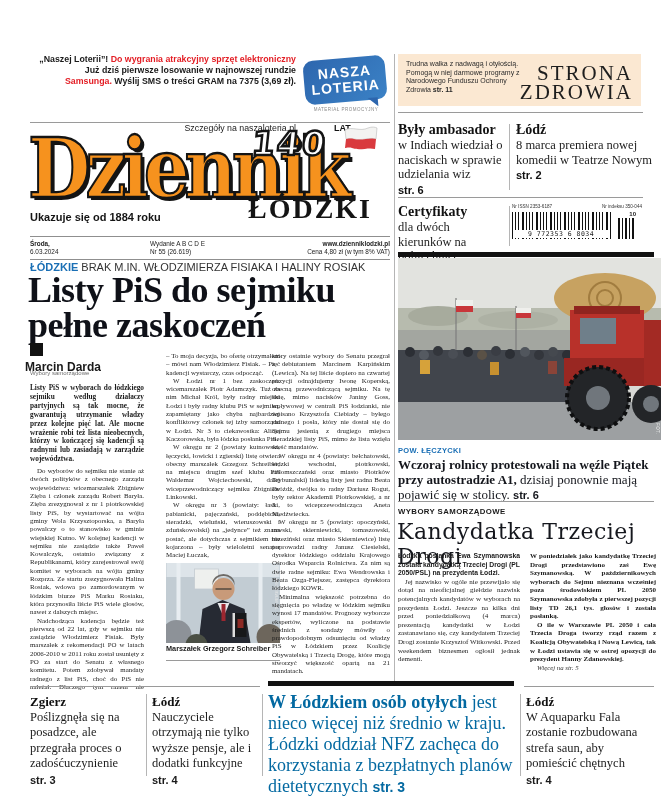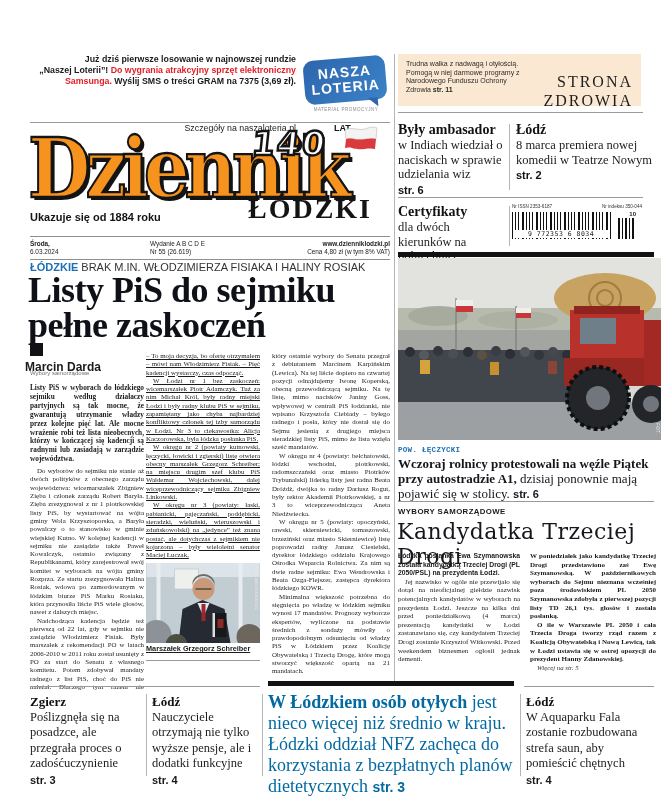--- a/index.html
+++ b/index.html
@@ -27,21 +27,21 @@
   .badge-bubble:after { content:""; position:absolute; right:10px; bottom:-7px;
     border-left:10px solid transparent; border-top:9px solid #2d66ae; }
   .badge-note { position:absolute; left:0; top:51px; width:88px; text-align:center;
     font-size:4.5px; color:#8a8a8a; letter-spacing:.5px; }
 
   .health-box { left:398px; top:54px; width:243px; height:52px; background:#fbe8d2;
     display:flex; padding:6px 8px; }
   .health-text { width:118px; font-size:7px; line-height:8.6px; color:#2a2a2a; }
   .health-page { font-weight:bold; }
   .health-logo { flex:1; text-align:right; font-family:"Liberation Serif",serif;
-    font-size:16px; line-height:19px; letter-spacing:2px; color:#1e1e1e; padding-top:4px;margin-top:8px; }
+    font-size:21px; line-height:19px; letter-spacing:2px; color:#1e1e1e; padding-top:4px; }
 
   
   .mast-title { left:28px; top:130px; font-family:"DejaVu Serif",serif; font-weight:bold;
     font-size:72px; line-height:66px; letter-spacing:-5px; color:#f6921e;
     -webkit-text-stroke:2px #141414;
     text-shadow:3px 3px 0 #141414; transform:scaleY(1.15); transform-origin:left top; }
   .mast-anniv-num { left:252px; top:124px; font-family:"DejaVu Sans",sans-serif;
     font-weight:bold; font-size:33px; letter-spacing:2px; color:#ffffff;
     -webkit-text-stroke:2.5px #141414; transform:skewX(-6deg); }
   .mast-anniv-lat { left:334px; top:123px; font-size:9px; font-weight:bold; color:#141414; }
@@ -92,36 +92,36 @@
   .author-marker { left:30px; top:343px; width:13px; height:13px; background:#121212; }
   .author-name { left:25px; top:360px; font-weight:bold; font-size:12px; }
   .author-sub { left:30px; top:370px; font-size:6px; color:#6e6e6e; }
 
   .artcol { position:absolute; top:352px; height:338px; overflow:hidden;
     font-family:"Liberation Serif",serif; font-size:6.9px; line-height:8.3px;
     text-align:justify; color:#1b1b1b; }
   .artcol p + p { text-indent:7px; }
   .col1 { left:30px; top:384px; width:114px; height:306px; }
   .col1 .lead { font-weight:bold; font-size:7.3px; line-height:8.9px; margin-bottom:3px; }
-  .col2 { left:146px; width:114px;text-decoration:underline; }
+  .col2 { left:166px; width:114px; }
   .col3 { left:272px; width:118px; }
 
   .s-photo { position:relative; width:114px; height:80px; margin-top:4px; background:#c2ccd3; }
   .s-caption { font-family:"Liberation Sans",sans-serif; font-weight:bold; font-size:7.3px;
     margin-top:2px; text-align:left; }
   .s-credit { position:absolute; right:0px; top:4px; writing-mode:vertical-rl;
     font-family:"Liberation Sans",sans-serif; font-size:4px; color:#e8e8e8; letter-spacing:.3px; }
   .col2-rule { width:114px; height:1px; background:#9a9a9a; margin-top:6px; }
 
   
   .big-photo { left:398px; top:258px; width:263px; height:182px; background:#d6d7d3; overflow:hidden; }
   .big-credit { position:absolute; right:1px; bottom:6px; writing-mode:vertical-rl;
     font-size:4.5px; color:#f0f0f0; letter-spacing:.4px; }
   .pn-caption { left:398px; top:446px; width:256px; }
-  .pn-tag { font-size:7.5px; font-weight:bold; color:#1a6fb5; letter-spacing:.3px;font-family:Liberation Mono, monospace; }
+  .pn-tag { font-size:7.5px; font-weight:bold; color:#1a6fb5; letter-spacing:.3px; }
   .pn-text { margin-top:2px; font-family:"Liberation Serif",serif; font-size:13px;
     line-height:15px; color:#14161c; }
   .pn-text .b { font-weight:bold; }
   .pn-page { font-family:"Liberation Sans",sans-serif; font-weight:bold; font-size:11px; }
 
   
   .tw-section { left:398px; top:507px; font-size:7.8px; font-weight:bold; letter-spacing:.4px; }
   .tw-headline { left:397px; top:519px; width:260px; font-family:"DejaVu Serif",serif;
     font-weight:normal; font-size:22px; letter-spacing:.5px; color:#15171d; }
   .twcol { position:absolute; top:552px; height:140px; overflow:hidden;
@@ -148,22 +148,22 @@
   .b3 .b { font-weight:bold; }
   .b3 .pg { font-family:"Liberation Sans",sans-serif; font-weight:bold; font-size:14px; }
   .b4 { left:526px; top:694px; width:130px; }
 </style>
 </head>
 <body>
 
 <div class="page">
 
   <div class="abs promo-text">
+    <div><span>„Naszej Loterii”! </span><span class="red">Do wygrania atrakcyjny sprzęt elektroniczny</span></div>
     <div><span>Już dziś pierwsze losowanie w najnowszej rundzie</span></div>
-    <div><span>„Naszej Loterii”! </span><span class="red">Do wygrania atrakcyjny sprzęt elektroniczny</span></div>
     <div><span class="red">Samsunga. </span><span>Wyślij SMS o treści GRAM na 7375 (3,69 zł).</span></div>
     <div class="norm"><span>Szczegóły na naszaloteria.pl</span></div>
   </div>
 
   <div class="abs badge">
     <div class="badge-bubble">
       <div>NASZA</div>
       <div>LOTERIA</div>
     </div>
     <div class="badge-note">MATERIAŁ PROMOCYJNY</div>

